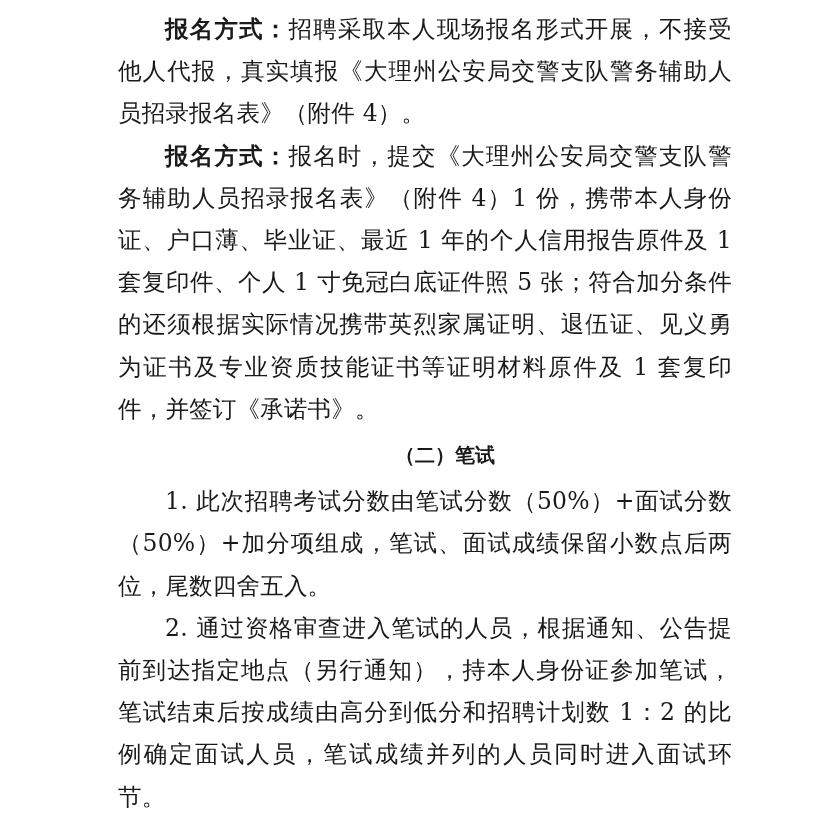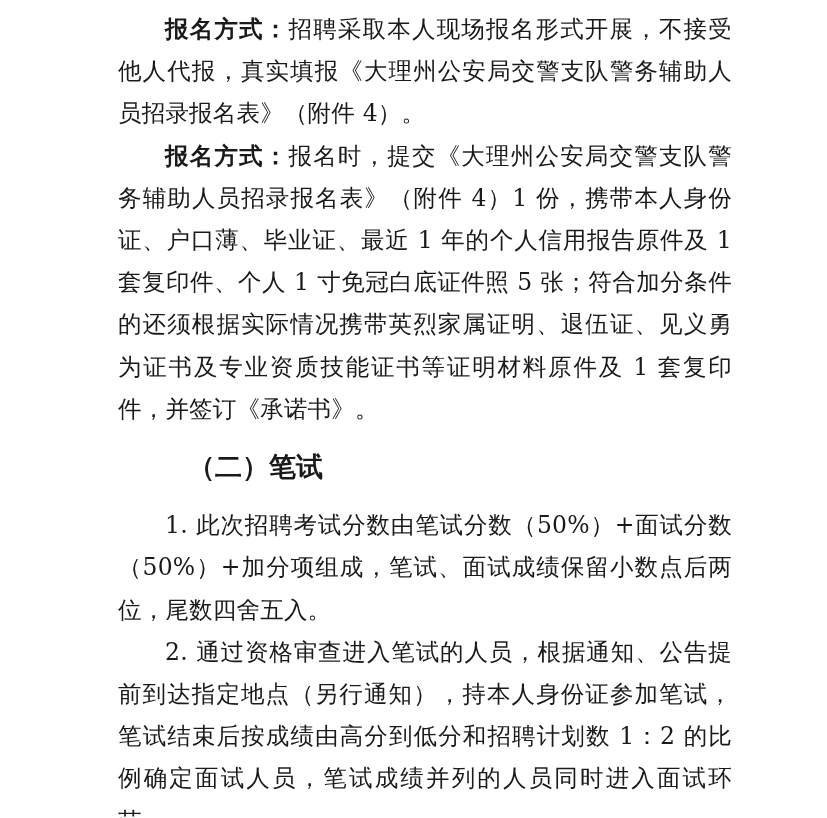--- a/index.html
+++ b/index.html
@@ -29,25 +29,26 @@
     margin: 0;
     letter-spacing: 0.2px;
   }
   .indent {
     text-indent: 2em;
   }
   .lead {
     font-weight: bold;
   }
   .heading {
-    font-size: 27px;
+    font-size: 20px;
     line-height: 42.2px;
     font-weight: bold;
-    margin: 16px;
+    margin: 4px;
     text-indent: 2em;
+    text-align: center;
   }
   .block {
     margin: 0;
   }
 </style>
 </head>
 <body>
 
 <div class="page">
 

